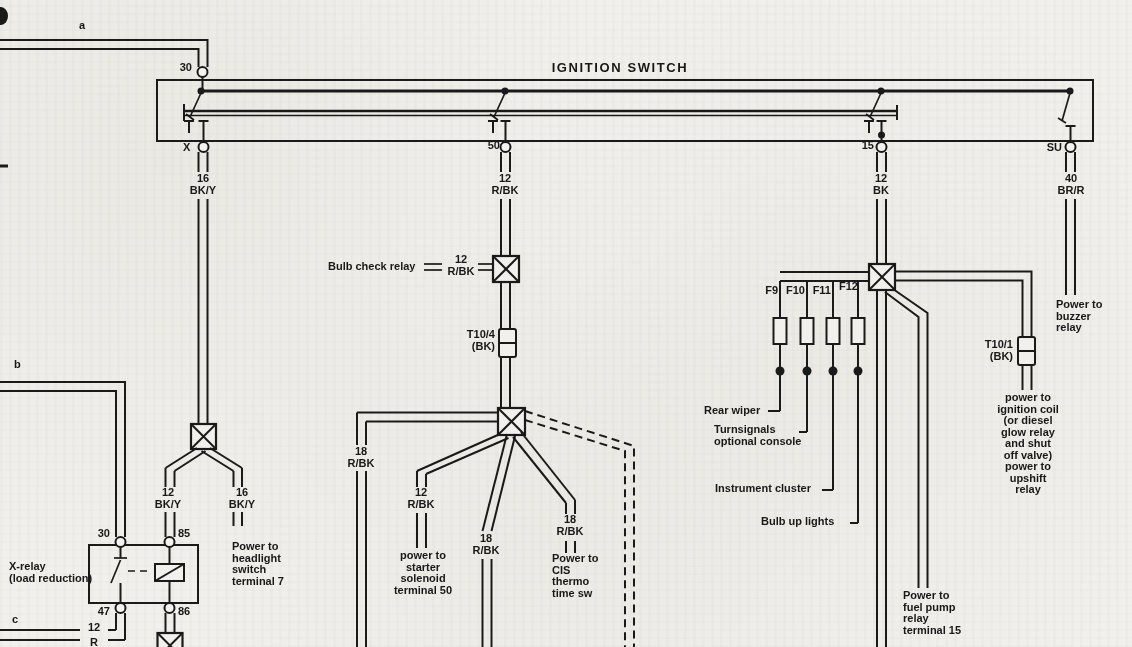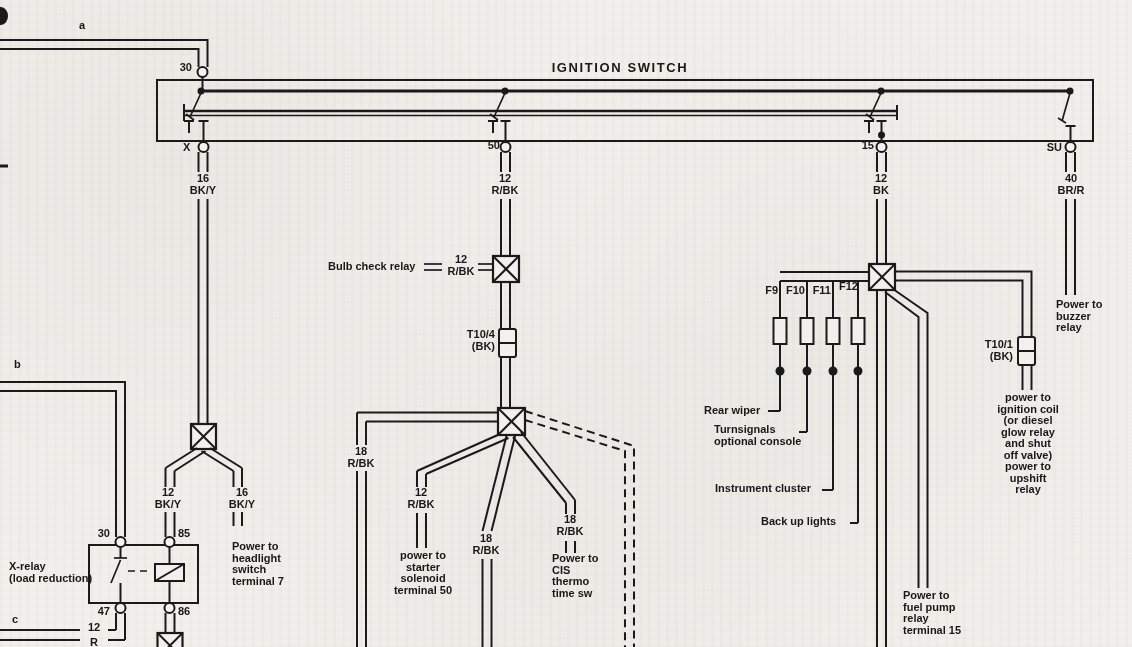--- a/index.html
+++ b/index.html
@@ -337,21 +337,21 @@
 
 <div class="lab r" style="left:736px;top:285px;width:42px">F9</div>
 <div class="lab r" style="left:763px;top:285px;width:42px">F10</div>
 <div class="lab r" style="left:789px;top:285px;width:42px">F11</div>
 <div class="lab r" style="left:814px;top:281px;width:44px">F12</div>
 
 <div class="lab" style="left:704px;top:405px">Rear wiper</div>
 <div class="lab" style="left:714px;top:424px">Turnsignals
 optional console</div>
 <div class="lab" style="left:715px;top:483px">Instrument cluster</div>
-<div class="lab" style="left:761px;top:516px">Back up lights</div>
+<div class="lab" style="left:761px;top:516px">Bulb up lights</div>
 <div class="lab" style="left:903px;top:590px">Power to
 fuel pump
 relay
 terminal 15</div>
 
 <div class="lab r" style="left:971px;top:339px;width:42px">T10/1
 (BK)</div>
 <div class="lab c" style="left:988px;top:392px;width:80px">power to
 ignition coil
 (or diesel

